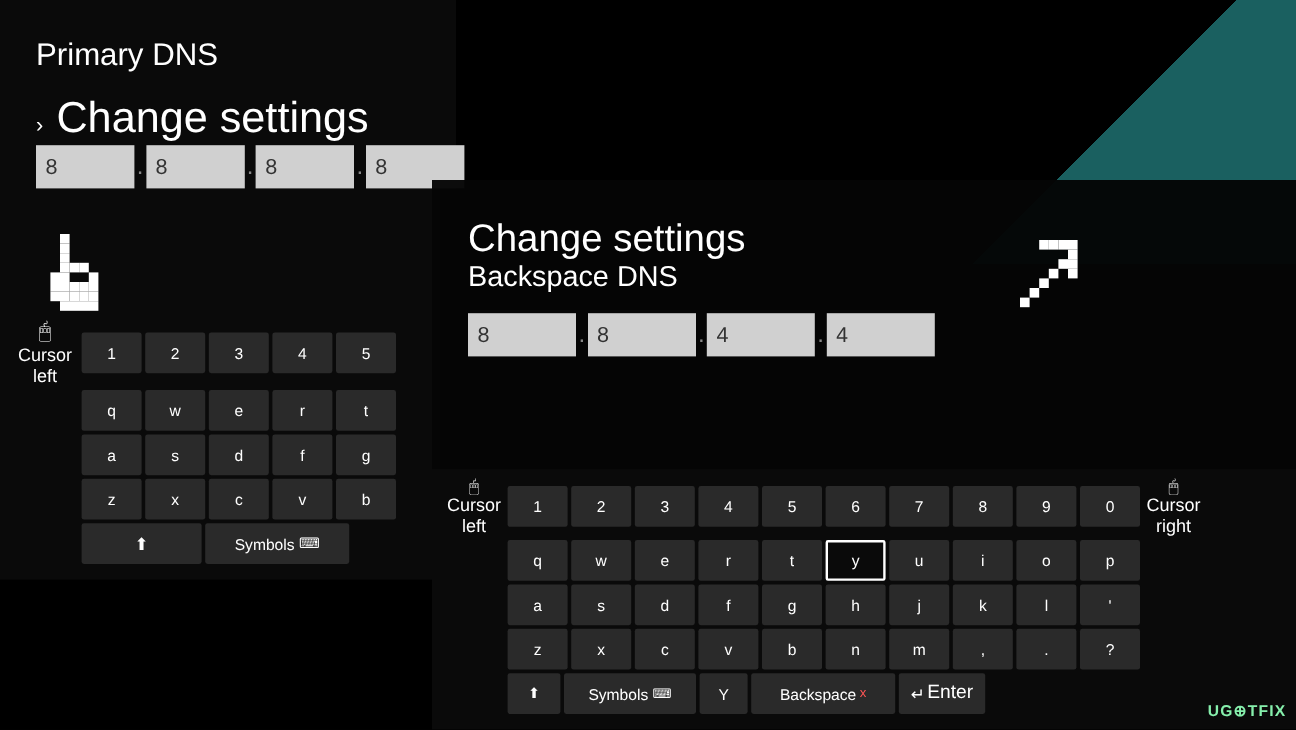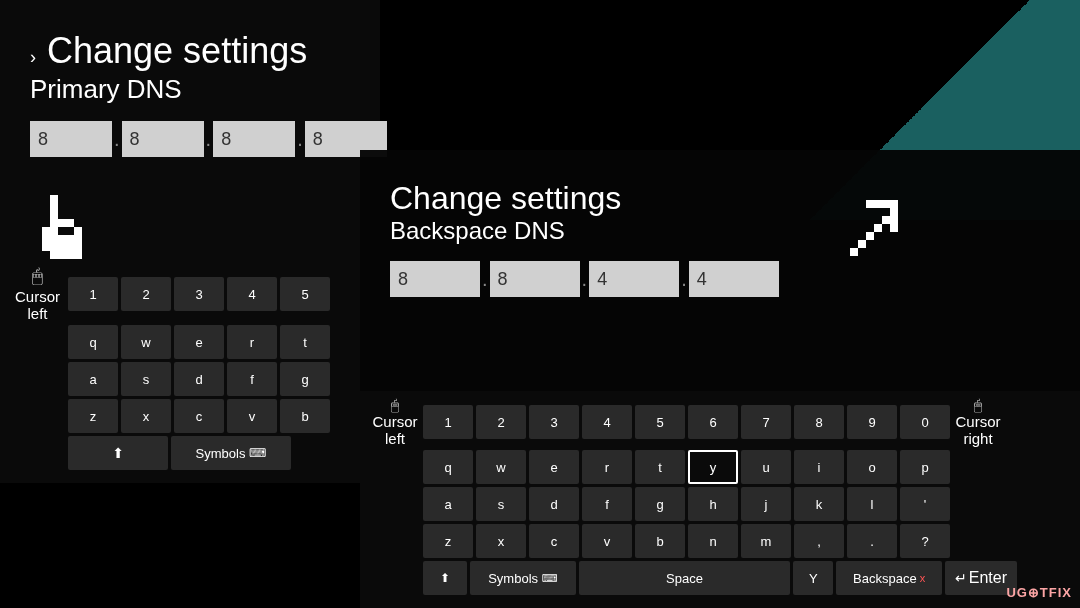--- a/index.html
+++ b/index.html
@@ -150,21 +150,21 @@
       font-size: 18px;
       margin-bottom: 2px;
     }
 
     
     .logo {
       position: absolute;
       bottom: 8px;
       right: 8px;
       font-size: 13px;
-      color: #fca5a5;
+      color: #86efac;
       z-index: 10;
       font-weight: bold;
       letter-spacing: 1px;
     }
 
     
     .pixel-cursor-left {
       position: absolute;
       top: 185px;
       left: 30px;
@@ -216,25 +216,25 @@
       font-size: 11px;
       margin-left: 3px;
     }
   </style>
 </head>
 <body>
 
 <div class="bg-triangle"></div>
 
 <div class="primary-panel">
+  <div style="font-size:26px; font-weight:300; margin-bottom:16px;">Primary DNS</div>
   <div style="font-size:18px; margin-bottom:2px;">
     <span style="margin-right:6px;">›</span>
     <span style="font-size:36px; font-weight:300;">Change settings</span>
   </div>
-  <div style="font-size:26px; font-weight:300; margin-bottom:16px;">Primary DNS</div>
 
   <div class="dns-row">
     <input class="dns-field" value="8" style="width: 82px;">
     <span class="dns-sep">.</span>
     <input class="dns-field" value="8" style="width: 82px;">
     <span class="dns-sep">.</span>
     <input class="dns-field" value="8" style="width: 82px;">
     <span class="dns-sep">.</span>
     <input class="dns-field" value="8" style="width: 82px;">
   </div>
@@ -424,23 +424,20 @@
 
   <div class="kb-row">
     <div style="width:50px; min-width:50px;"></div>
     <div class="kb-key" style="max-width:44px;">
       <span style="font-size:12px;">⬆</span>
     </div>
     <div class="kb-key wide" style="max-width:110px;">
       <span>Symbols</span>
       &nbsp;<span style="font-size:11px;">⌨</span>
     </div>
-    <div class="kb-key space-key" style="flex:4; max-width:220px;">
-      <span>Space</span>
-    </div>
 
     <div class="kb-key" style="background:#2a2a2a; color:#fff; max-width:40px;">Y</div>
     <div class="kb-key backspace-key" style="max-width:120px;">
       <span>Backspace</span>
       <span class="bs-x">x</span>
     </div>
     <div class="kb-key enter-key" style="max-width:72px;">
       <span style="font-size:14px;">↵</span>
       <span style="font-size:16px; margin-left:2px;">Enter</span>
     </div>

